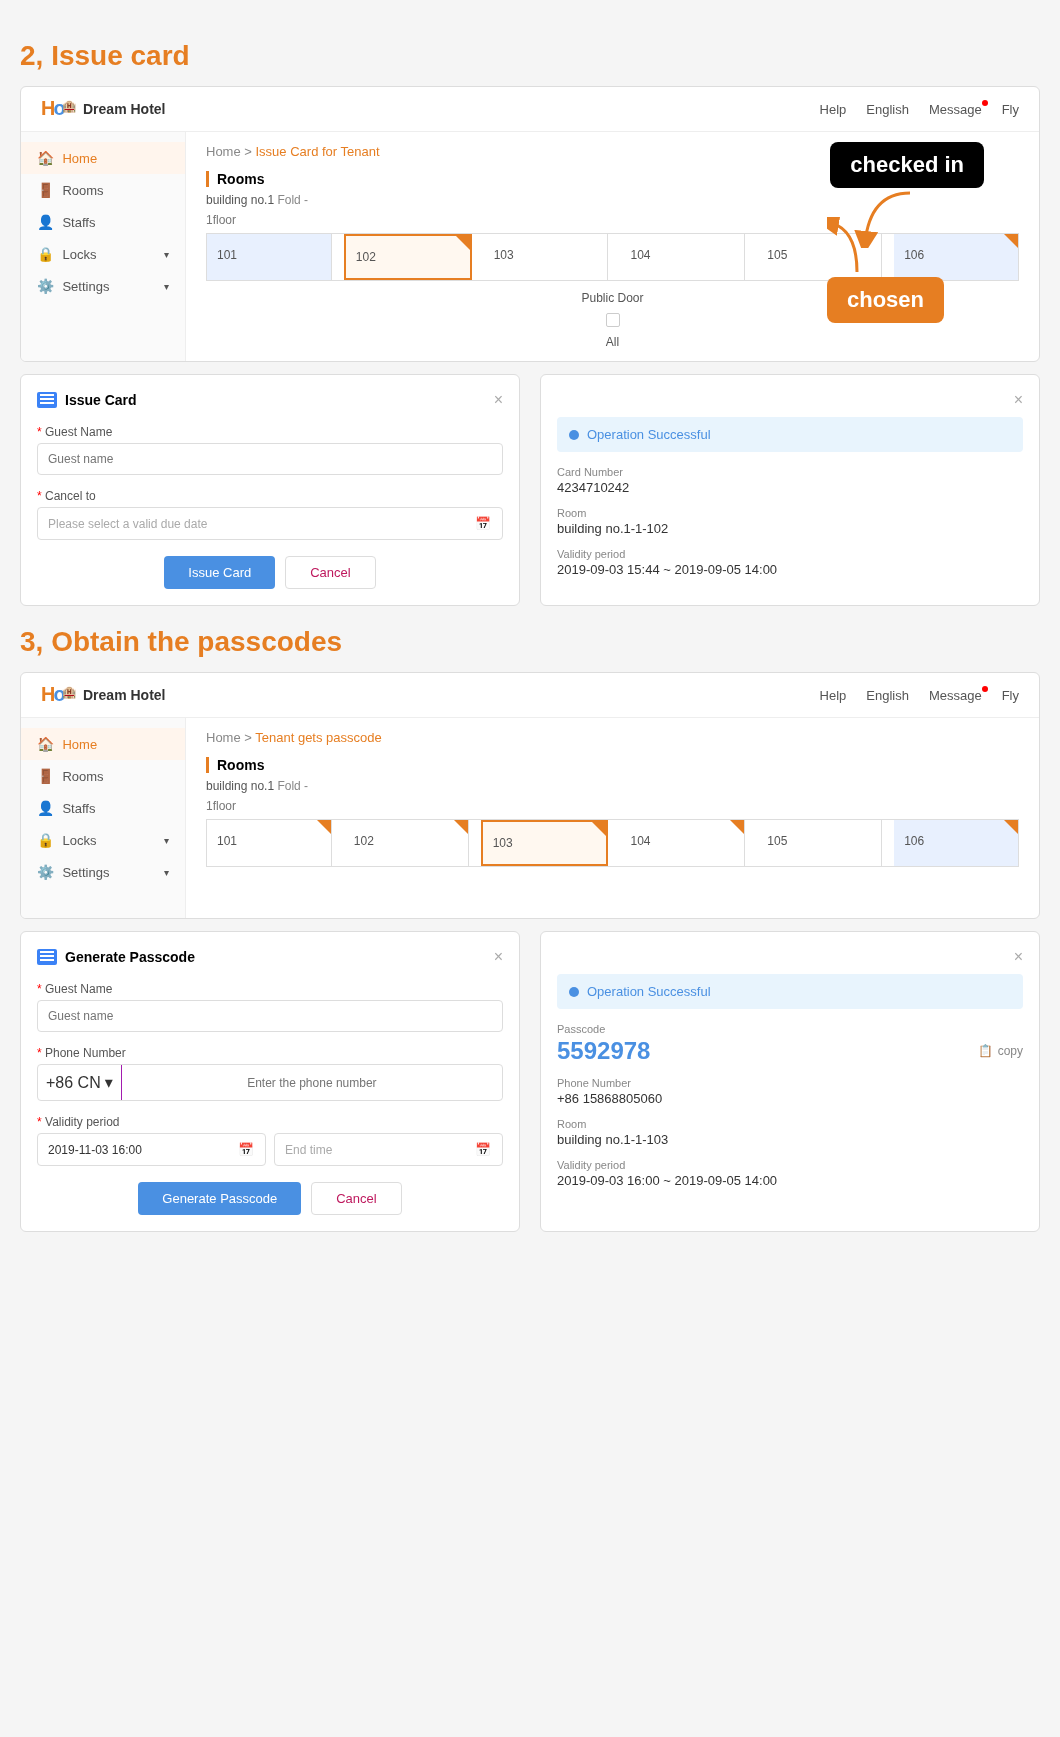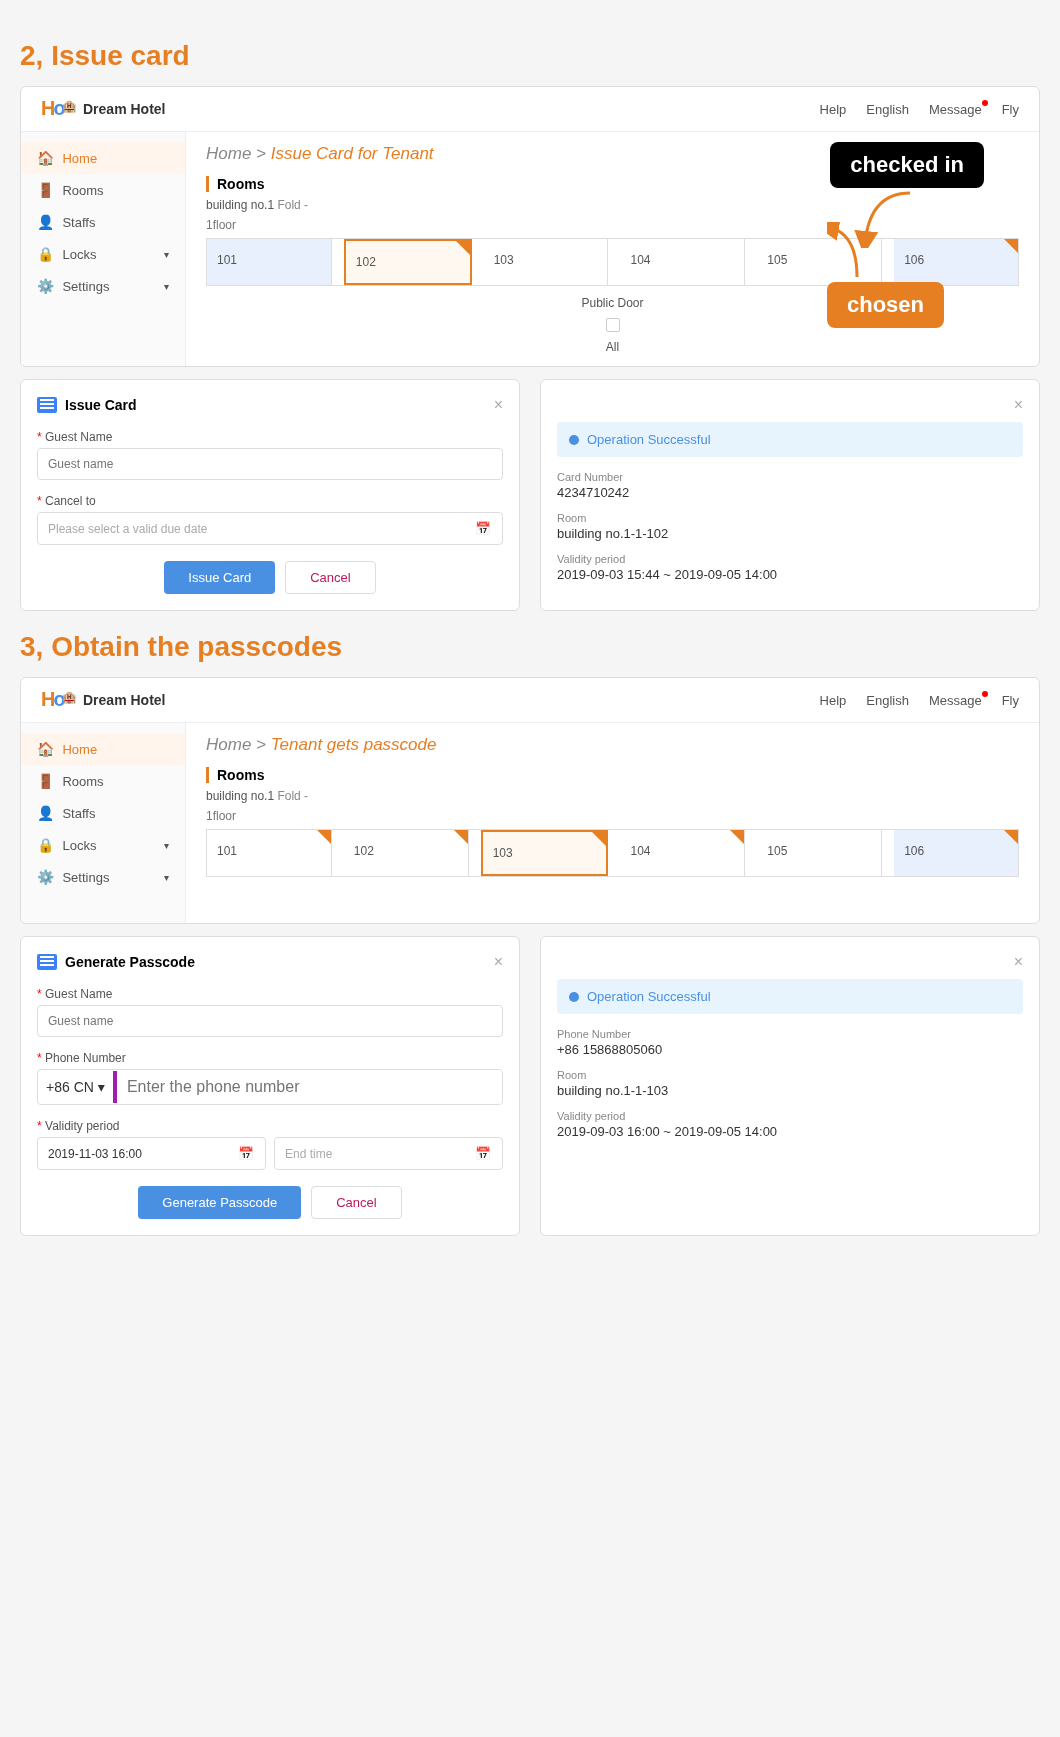--- a/index.html
+++ b/index.html
@@ -17,21 +17,21 @@
     .message-dot::after { content: ''; position: absolute; top: -2px; right: -6px; width: 6px; height: 6px; background: red; border-radius: 50%; }
 
     .hotel-body { display: flex; }
     .sidebar { width: 165px; padding: 10px 0; border-right: 1px solid #eee; background: #fafafa; min-height: 200px; }
     .sidebar-item { display: flex; align-items: center; gap: 8px; padding: 8px 16px; font-size: 13px; color: #555; cursor: pointer; }
     .sidebar-item.active { color: #e67e22; background: #fff5ed; }
     .sidebar-item .si-icon { font-size: 14px; }
     .sidebar-item .arrow { margin-left: auto; font-size: 10px; }
 
     .main-content { flex: 1; padding: 12px 20px; }
-    .breadcrumb { font-size: 17px; color: #888; margin-bottom: 12px; font-style: italic; }
+    .breadcrumb { font-size: 13px; color: #888; margin-bottom: 12px; }
     .breadcrumb span { color: #e67e22; }
 
     .section-label { font-size: 14px; font-weight: 600; border-left: 3px solid #e67e22; padding-left: 8px; margin-bottom: 6px; }
     .building-row { font-size: 12px; color: #555; margin-bottom: 6px; }
     .building-row a { color: #888; text-decoration: none; }
     .floor-label { font-size: 12px; color: #777; margin-bottom: 6px; }
     .rooms-grid { display: flex; gap: 12px; border: 1px solid #ddd; }
     .room-cell { flex: 1; border-right: 1px solid #ddd; padding: 14px 10px; font-size: 12px; color: #555; text-align: left; position: relative; }
     .room-cell:last-child { border-right: none; }
     .room-cell.selected { border: 2px solid #e67e22; background: #fff8f0; }
@@ -66,22 +66,22 @@
     .success-text { font-size: 13px; color: #4a90e2; }
     .info-row { margin-bottom: 12px; }
     .info-label { font-size: 11px; color: #888; margin-bottom: 2px; }
     .info-value { font-size: 13px; color: #333; }
     .info-value.blue { font-size: 24px; color: #4a90e2; font-weight: bold; }
     .info-copy { display: flex; align-items: center; justify-content: space-between; }
     .copy-link { font-size: 12px; color: #888; cursor: pointer; display: flex; align-items: center; gap: 4px; }
 
     
     .phone-row { display: flex; gap: 0; align-items: center; border: 1px solid #ddd; border-radius: 4px; overflow: hidden; }
-    .phone-country { border-right: 4px solid #a21caf; padding: 8px 8px; font-size: 14px; color: #333; display: flex; align-items: center; gap: 4px; cursor: pointer; }
-    .phone-input { flex: 1; border: none; padding: 8px 10px; font-size: 16px; color: #aaa; outline: none; }
+    .phone-country { border-right: 1px solid #a21caf; padding: 8px 8px; font-size: 16px; color: #333; display: flex; align-items: center; gap: 4px; cursor: pointer; }
+    .phone-input { flex: 1; border: none; padding: 8px 10px; font-size: 12px; color: #aaa; outline: none; text-align: center; }
     .validity-row { display: flex; gap: 8px; align-items: center; }
     .date-input-wrap { flex: 1; position: relative; border: 1px solid #ddd; border-radius: 4px; display: flex; align-items: center; padding: 8px 10px; font-size: 12px; color: #333; }
     .date-input-wrap.placeholder { color: #aaa; }
     .date-icon { margin-left: auto; color: #bbb; font-size: 13px; }
 
     
     .logo-svg { width: 36px; height: 24px; }
   </style>
 </head>
 <body>
@@ -390,20 +390,30 @@
 
   <div class="dialog-box">
     <div style="display:flex;justify-content:flex-end;margin-bottom:8px;">
       <span class="dialog-close">×</span>
     </div>
     <div class="success-header">
       <div class="success-dot"></div>
       <span class="success-text">Operation Successful</span>
     </div>
     <div class="info-row">
+      <div class="info-label">Passcode</div>
+      <div class="info-copy">
+        <div class="info-value blue">5592978</div>
+        <div class="copy-link">
+          <span>📋</span>
+          <span>copy</span>
+        </div>
+      </div>
+    </div>
+    <div class="info-row">
       <div class="info-label">Phone Number</div>
       <div class="info-value">+86 15868805060</div>
     </div>
     <div class="info-row">
       <div class="info-label">Room</div>
       <div class="info-value">building no.1-1-103</div>
     </div>
     <div class="info-row">
       <div class="info-label">Validity period</div>
       <div class="info-value">2019-09-03 16:00  ~  2019-09-05 14:00</div>

